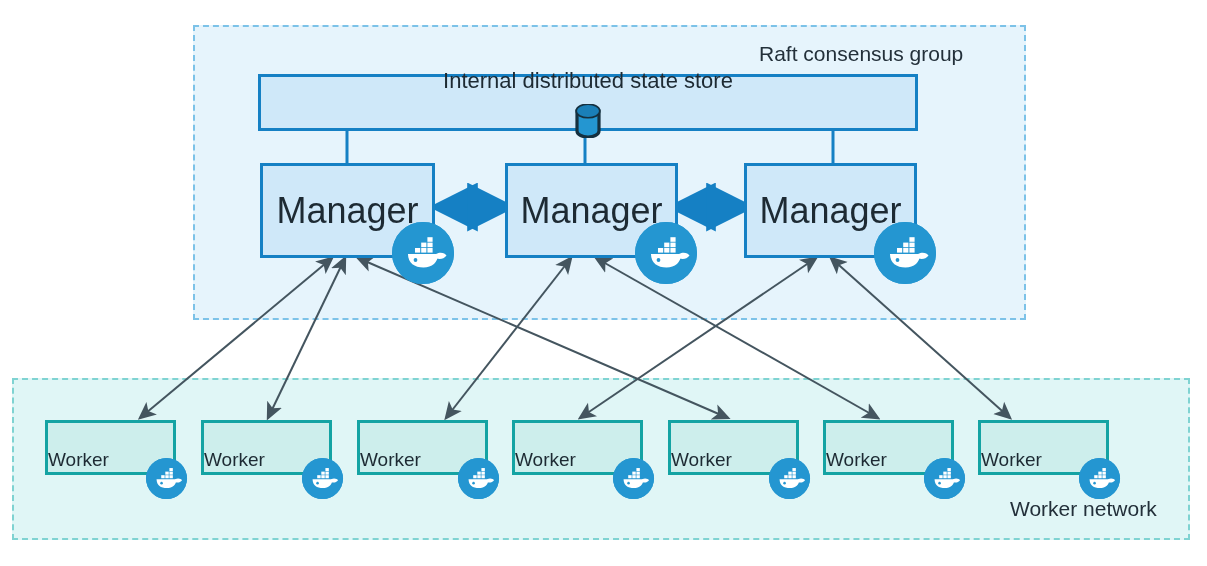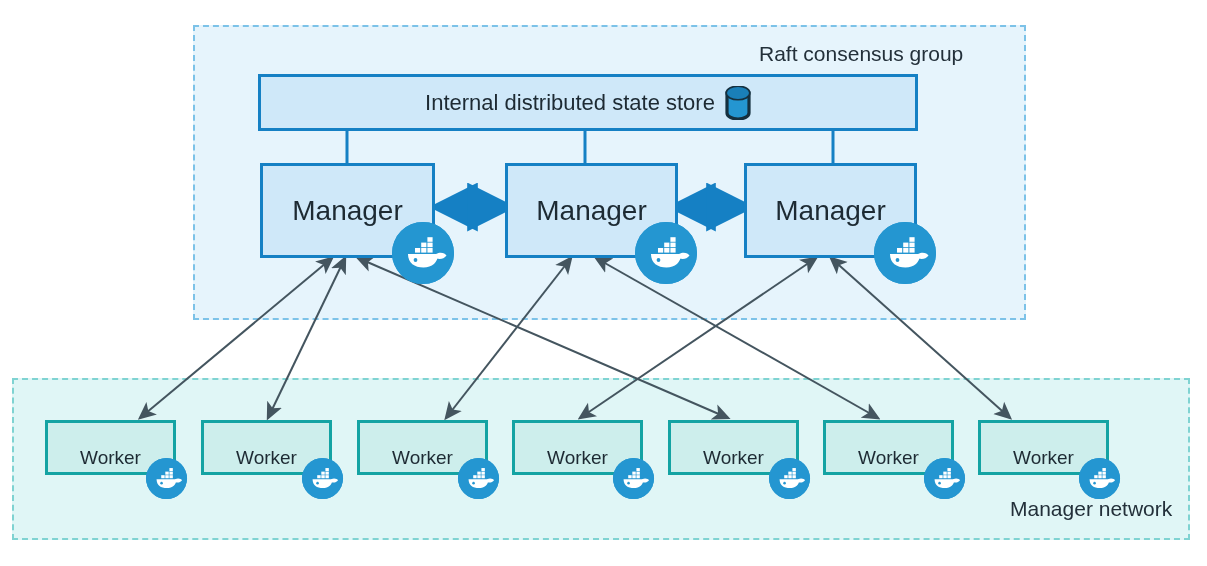--- a/index.html
+++ b/index.html
@@ -48,31 +48,32 @@
 
   
   .node {
     position: absolute;
     box-sizing: border-box;
     display: flex;
     align-items: center;
     justify-content: center;
     color: #1d2a33;
     white-space: nowrap;
+    flex-direction: column;
   }
   .node.store {
     border: 3px solid #1580c4;
     background: #cfe8f9;
     font-size: 22px;
     gap: 10px;
   }
   .node.manager {
     border: 3px solid #1580c4;
     background: #cfe8f9;
-    font-size: 28px;
+    font-size: 36px;
   }
   .node.worker {
     border: 3px solid #14a3a3;
     background: #cdeeec;
     font-size: 19px;
     align-items: flex-start;
     padding-top: 24px;
   }
 
   
@@ -128,21 +129,21 @@
       <path d="M358,258 L728,418"></path>
       <path d="M571,258 L446,418"></path>
       <path d="M596,258 L878,418"></path>
       <path d="M816,258 L580,418"></path>
       <path d="M831,258 L1010,418"></path>
     </g>
   </svg>
 
   <div class="group-label" style="left:759px; top:42px;">Raft consensus group</div>
 
-  <div class="group-label" style="left:1010px; top:497px;">Manager network</div>
+  <div class="group-label" style="left:1010px; top:497px;">Worker network</div>
 
   <div class="node store" style="left:258px; top:74px; width:660px; height:57px;">
     <span>Internal distributed state store</span>
     <span>
       <svg class="db-icon" width="26" height="34" viewBox="0 0 26 34">
         <path d="M2,7 L2,27 A11,6 0 0 0 24,27 L24,7 Z" fill="#2496d1" stroke="#15303f" stroke-width="3.2"></path>
         <ellipse cx="13" cy="7" rx="11" ry="6" fill="#2496d1" stroke="#15303f" stroke-width="3.2"></ellipse>
         <ellipse cx="13" cy="7" rx="11" ry="6" fill="#1a7fb8"></ellipse>
       </svg>
     </span>

